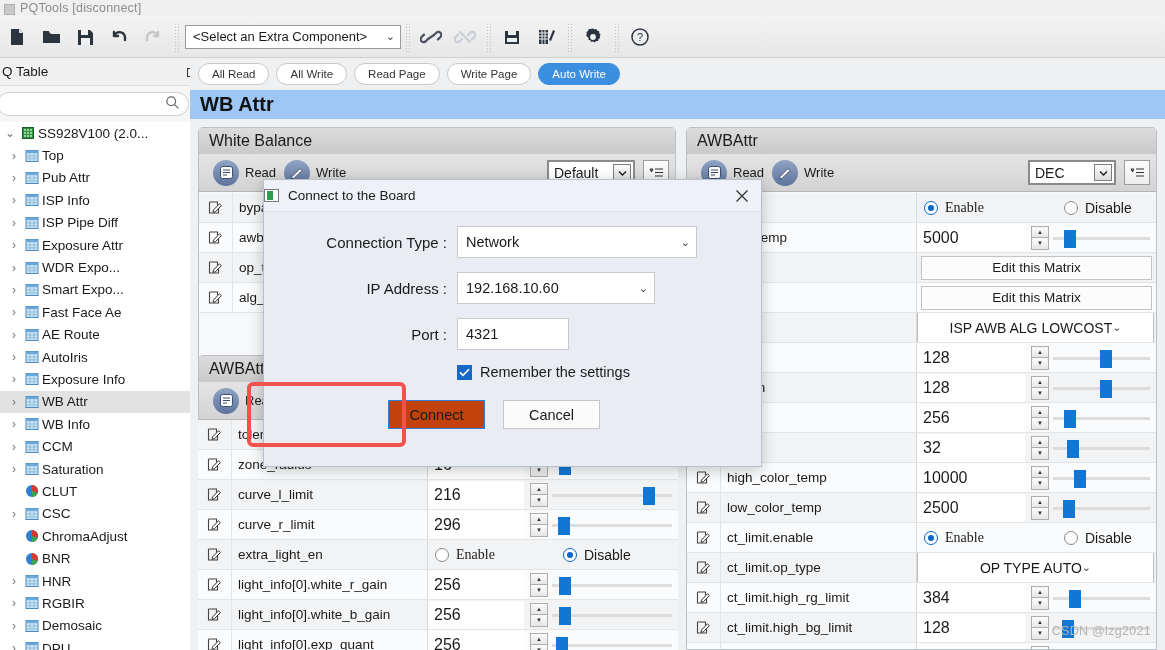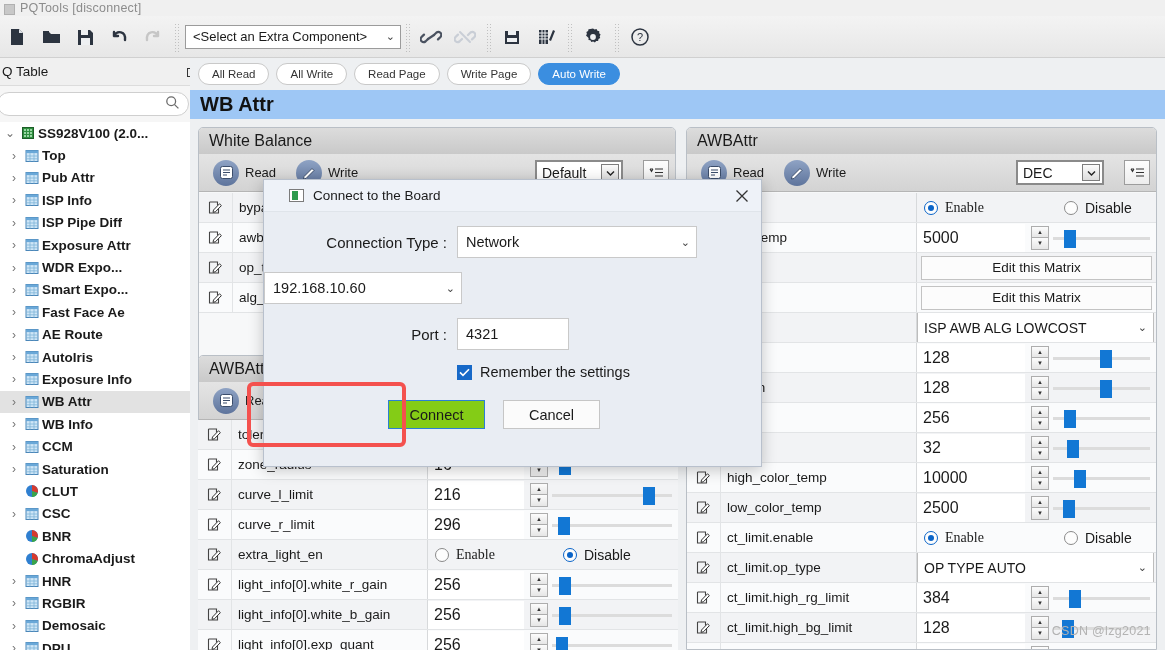--- a/index.html
+++ b/index.html
@@ -79,21 +79,21 @@
   }
   .tree { position: absolute; left: 0; top: 64px; right: 0; bottom: 0; overflow: hidden; background: #fff; }
   .tnode {
     height: 22.4px; display: flex; align-items: center; font-size: 13.5px;
     padding-left: 6px; white-space: nowrap; cursor: pointer;
   }
   .tnode.sel { background: #e2e2e2; }
   .tnode .arrow { width: 16px; color: #757575; font-size: 12px; flex: none; text-align: center; }
   .tnode .arrow.hidden { visibility: hidden; }
   .tnode .ic { width: 20px; flex: none; display: flex; align-items: center; justify-content: center; }
-  .tnode .lbl { overflow: hidden; text-overflow: clip; font-weight: bold; }
+  .tnode .lbl { overflow: hidden; text-overflow: clip; }
   .tnode.root { padding-left: 2px; font-size: 13.5px; }
   .treescroll {
     position: absolute; right: 3px; top: 6px; width: 9px; height: 465px;
     background: #f0f0f0; border-radius: 4px;
   }
   .treescroll .thumb { position: absolute; left: 0; top: 0; width: 9px; height: 443px; background: #b6b6b6; border-radius: 4px; }
 
   
   .main { position: absolute; left: 190px; top: 58px; width: 975px; height: 592px; background: #eef0f2; }
   .tabbar { height: 32px; display: flex; align-items: center; gap: 7px; padding-left: 8px; background: #eef0f2; }
@@ -107,21 +107,21 @@
     padding-left: 10px; font-size: 20px; font-weight: bold; color: #111;
   }
 
   .panels { position: absolute; left: 0; top: 61px; width: 975px; height: 531px; display: flex; gap: 0; }
   .panel { position: relative; margin: 8px 0 0 8px; background: #f7f8f9; border: 1px solid #b9bfc6; border-radius: 5px 5px 0 0; overflow: hidden; }
   .panel.left { width: 478px; height: 523px; }
   .panel.right { width: 471px; height: 523px; margin-left: 10px; }
   .panelhdr { height: 26px; background: linear-gradient(#dcdcdc,#c9c9c9); display: flex; align-items: center; padding-left: 10px; font-size: 16px; }
   .panelbar {
     height: 38px; background: linear-gradient(#e4e4e4,#d3d3d3); display: flex; align-items: center;
-    padding: 0 6px 0 14px; gap: 20px; border-bottom: 1px solid #b5b5b5;
+    padding: 0 6px 0 14px; gap: 8px; border-bottom: 1px solid #b5b5b5;
   }
   .rwbtn { display: flex; align-items: center; gap: 6px; cursor: pointer; }
   .circicon { width: 26px; height: 26px; border-radius: 50%; background: linear-gradient(#8fa3c4,#5e749c); display: flex; align-items: center; justify-content: center; }
   .rwbtn .rl { font-size: 13px; }
   .spacer { flex: 1; }
   .sel-dec {
     width: 88px; height: 25px; background: #fff; border: 2px solid #8a8a8a;
     display: flex; align-items: center; justify-content: space-between; padding: 0 2px 0 5px;
     font-size: 14px; cursor: pointer;
   }
@@ -144,28 +144,28 @@
   .strack { position: absolute; left: 0; right: 0; top: 11px; height: 3px; background: #dcdcdc; }
   .sthumb { position: absolute; top: 4px; width: 12px; height: 18px; background: #1277d4; }
   .radiopair { display: flex; align-items: center; width: 100%; padding-left: 7px; }
   .rad { display: flex; align-items: center; gap: 7px; font-size: 14px; }
   .rad:first-child { width: 128px; font-family: Liberation Serif, serif; }
   .panel.right .rad:first-child { width: 140px; }
   .rcircle { width: 14px; height: 14px; border-radius: 50%; border: 1.5px solid #8a8a8a; background: #fdfdfd; display: flex; align-items: center; justify-content: center; }
   .rcircle.on { border-color: #0a64c8; }
   .rcircle.on::after { content: ""; width: 6px; height: 6px; border-radius: 50%; background: #0a64c8; }
   .matrixbtn { flex: 1; height: 24px; margin: 0 4px; border: 1px solid #c3c3c3; background: #fcfcfc; display: flex; align-items: center; justify-content: center; font-size: 13.5px; cursor: pointer; }
-  .selbox { flex: 1; height: 31px; margin-right: 2px; background: #fff; border: 1px solid #bdbdbd; display: flex; align-items: center; justify-content: space-between; padding: 0 6px; font-size: 14px; cursor: pointer; }
+  .selbox { flex: 1; height: 31px; margin-right: 2px; background: #fff; border: 1px solid #bdbdbd; display: flex; align-items: center; justify-content: center; padding: 0 6px; font-size: 14px; cursor: pointer; }
   .dialog {
     position: absolute; left: 263px; top: 179px; width: 499px; height: 288px;
     background: #e9edf3; border: 1px solid #b8c0cc; box-shadow: 0 3px 14px rgba(0,0,0,.22);
   }
   .dlg-title {
     height: 32px; background: #eef2f8; display: flex; align-items: center;
-    padding: 0 6px 0 25px; border-bottom: 1px solid #dfe4ea;
+    padding: 0 6px 0 0; border-bottom: 1px solid #dfe4ea;
   }
   .dlg-title .dicon { width: 15px; height: 13px; border: 1px solid #7b7b7b; background: #fff; display: flex; align-items: center; margin-right: 9px; }
   .dlg-title .dicon i { display: block; width: 6px; height: 9px; background: #2f9b4e; margin-left: 1.5px; }
   .dlg-title .dtxt { flex: 1; font-size: 13.5px; }
   .dlg-x { width: 26px; height: 26px; display: flex; align-items: center; justify-content: center; cursor: pointer; font-size: 15px; color: #333; }
   .dlg-body { padding: 14px 0 0 0; }
   .frow { display: flex; align-items: center; margin-bottom: 14px; }
   .frow .flabel { width: 193px; text-align: right; padding-right: 10px; font-size: 15px; white-space: nowrap; overflow: hidden; padding-left: 32px; }
   .finput {
     height: 32px; background: #fff; border: 1px solid #c9c9c9;
@@ -173,21 +173,21 @@
   }
   .finput.w1 { width: 240px; justify-content: space-between; }
   .finput.w2 { width: 198px; justify-content: space-between; }
   .finput.w3 { width: 112px; }
   .chkrow { display: flex; align-items: center; padding-left: 193px; margin-bottom: 20px; gap: 8px; }
   .chk { width: 15px; height: 15px; background: #1769c8; border: 1px solid #1769c8; display: flex; align-items: center; justify-content: center; cursor: pointer; }
   .chk svg { display: block; }
   .chklbl { font-size: 14.5px; white-space: nowrap; overflow: hidden; width: 172px; }
   .btnrow { display: flex; align-items: center; gap: 18px; padding-left: 124px; position: relative; }
   .dbtn-main {
-    width: 97px; height: 29px; background: #84cc16; border: 1px solid #2b7fd4;
+    width: 97px; height: 29px; background: #c2410c; border: 1px solid #2b7fd4;
     display: flex; align-items: center; justify-content: center; font-size: 14.5px; cursor: pointer;
   }
   .dbtn-sec {
     width: 97px; height: 29px; background: #fbfbfb; border: 1px solid #c6c6c6;
     display: flex; align-items: center; justify-content: center; font-size: 14.5px; cursor: pointer;
   }
   .redbox {
     position: absolute; left: -17px; top: -18px; width: 159px; height: 65px;
     border: 4px solid #f4514e; border-radius: 6px; pointer-events: none;
   }
@@ -577,32 +577,32 @@
           </div>
           <div class="tnode">
             <span class="arrow hidden">›</span>
             <span class="ic">
               <svg width="14" height="14" viewBox="0 0 14 14">
                 <circle cx="7" cy="7" r="6" fill="#2f7fd0"></circle>
                 <path d="M7 7 L7 1 A6 6 0 0 1 12.6 9 z" fill="#d63a2f"></path>
                 <path d="M7 7 L12.6 9 A6 6 0 0 1 7 13 z" fill="#3aa44a"></path>
               </svg>
             </span>
-            <span class="lbl">BNR</span>
+            <span class="lbl">ChromaAdjust</span>
           </div>
           <div class="tnode">
             <span class="arrow hidden">›</span>
             <span class="ic">
               <svg width="14" height="14" viewBox="0 0 14 14">
                 <circle cx="7" cy="7" r="6" fill="#2f7fd0"></circle>
                 <path d="M7 7 L7 1 A6 6 0 0 1 12.6 9 z" fill="#d63a2f"></path>
                 <path d="M7 7 L12.6 9 A6 6 0 0 1 7 13 z" fill="#3aa44a"></path>
               </svg>
             </span>
-            <span class="lbl">ChromaAdjust</span>
+            <span class="lbl">BNR</span>
           </div>
           <div class="tnode">
             <span class="arrow">›</span>
             <span class="ic">
               <svg width="14" height="14" viewBox="0 0 14 14">
                 <rect x="1" y="1.5" width="12" height="11" fill="#cfe6f7" stroke="#4a86b8"></rect>
                 <rect x="1" y="1.5" width="12" height="2.6" fill="#6aa8d8"></rect>
                 <g stroke="#7fb4d8" stroke-width="0.8">
                   <path d="M1 7h12M1 9.8h12M5 4.1v8.4M9 4.1v8.4"></path>
                 </g>
@@ -1276,20 +1276,21 @@
 
       <div class="frow">
         <div class="flabel">Connection Type :</div>
         <div class="finput w1">
           <span>Network</span>
           <span class="chev">⌄</span>
         </div>
       </div>
 
       <div class="frow">
+        <div class="flabel">IP Address :</div>
         <div class="finput w2">
           <span>192.168.10.60</span>
           <span class="chev">⌄</span>
         </div>
       </div>
 
       <div class="frow">
         <div class="flabel">Port :</div>
         <div class="finput w3">
           <span>4321</span>

